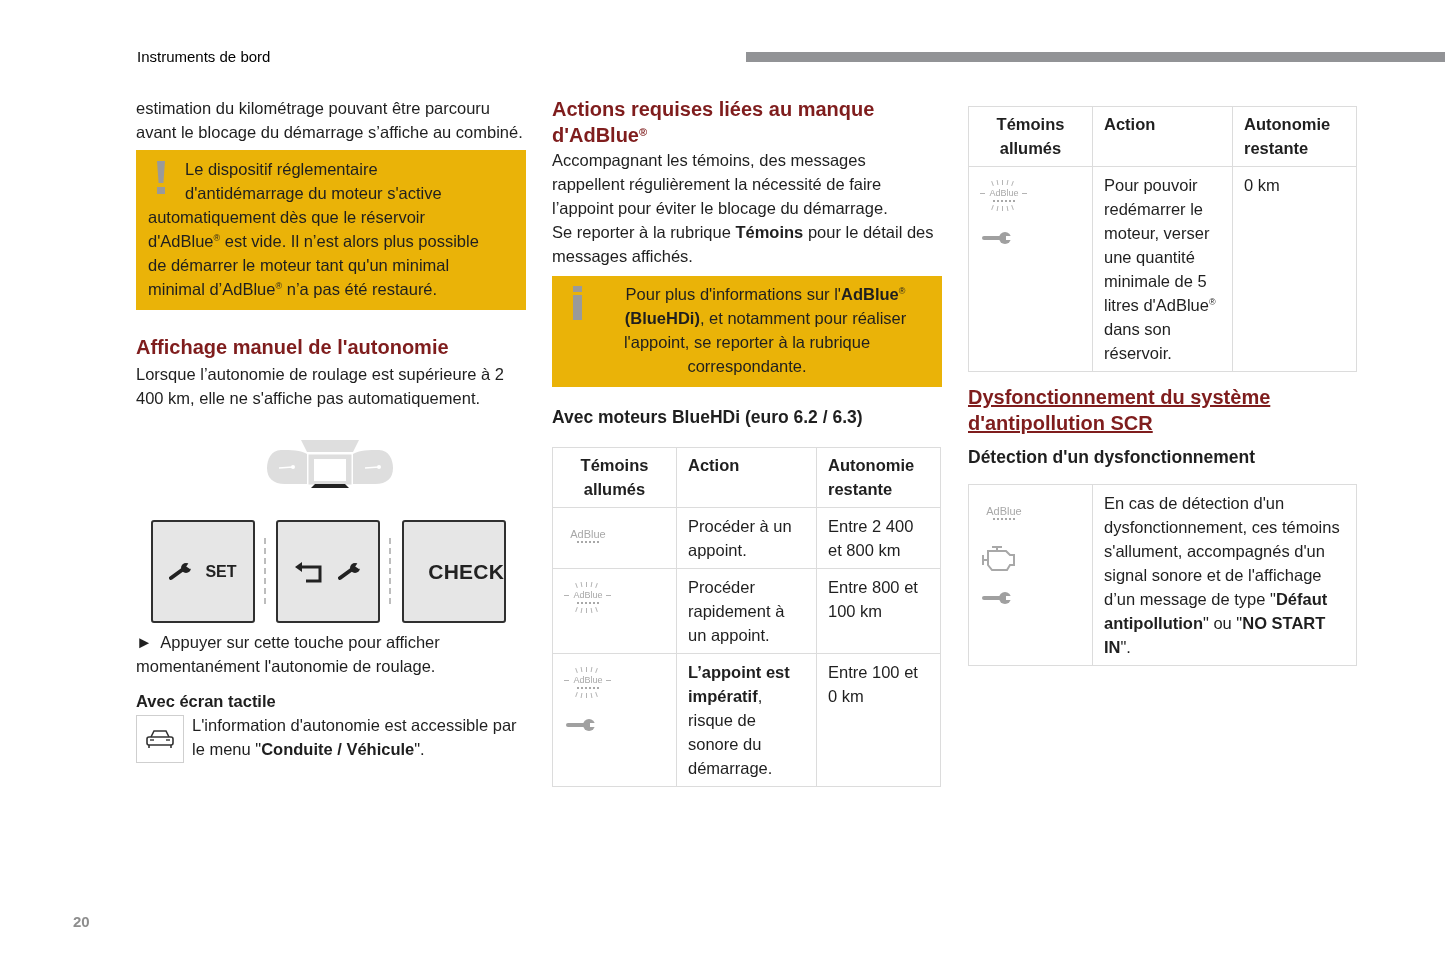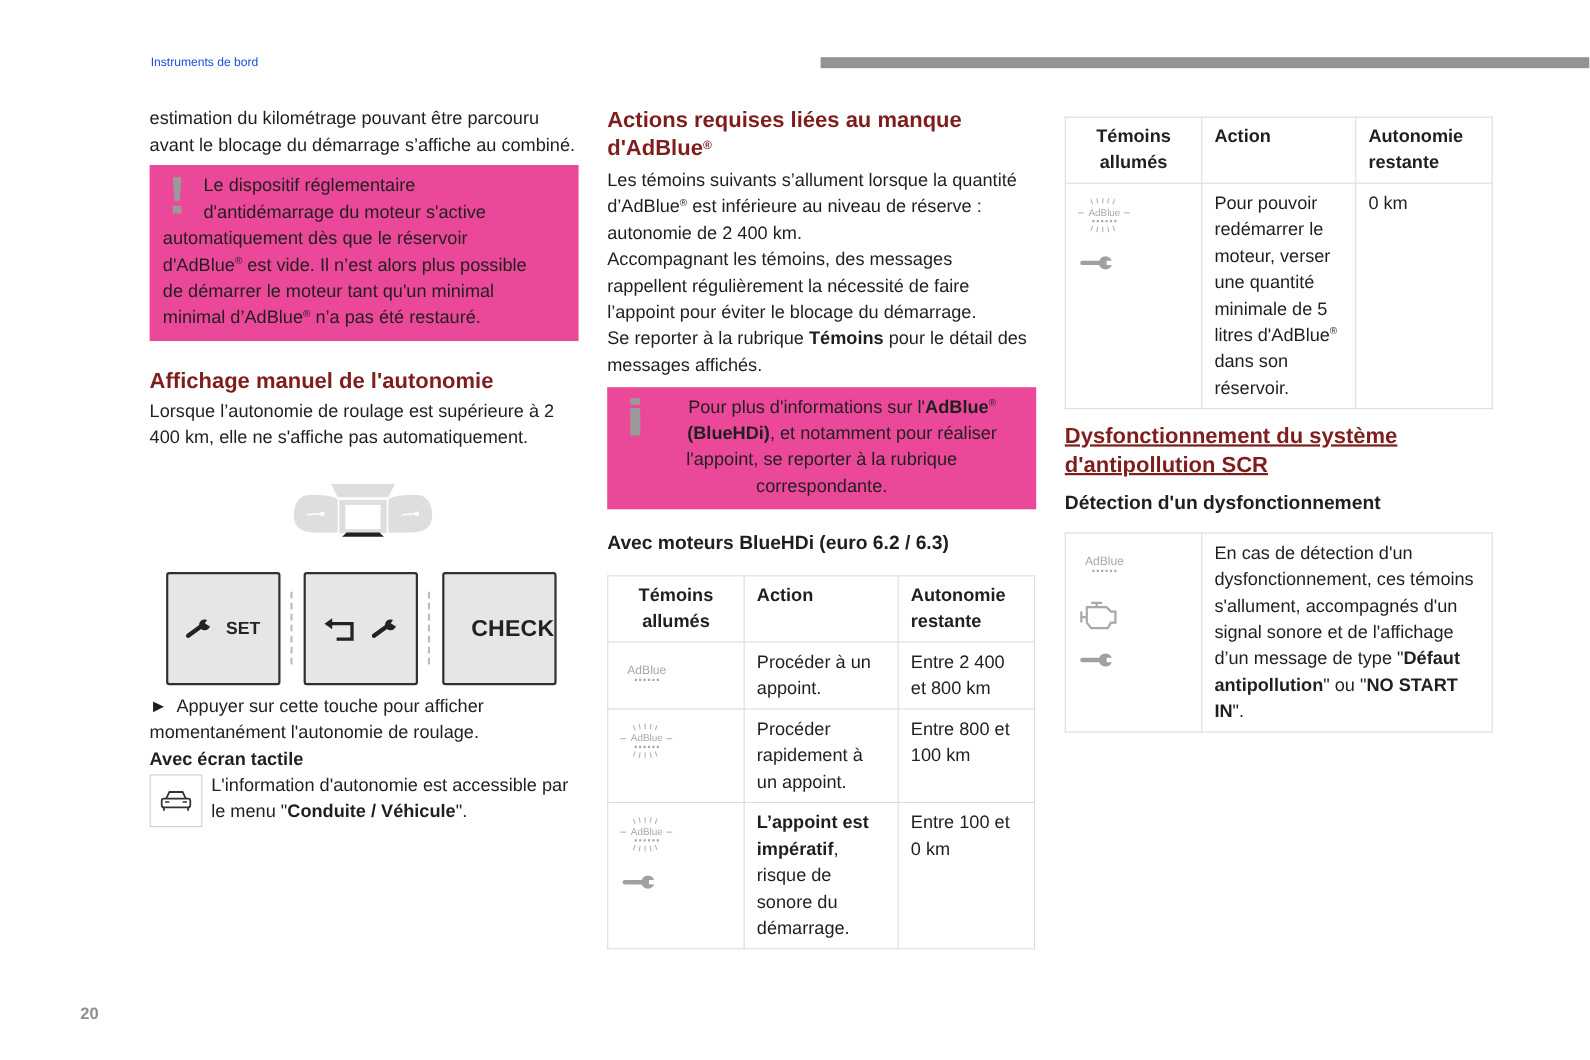--- a/index.html
+++ b/index.html
@@ -1,39 +1,39 @@
 <!DOCTYPE html>
 <html><head>
 <meta charset="utf-8">
 <style>
   * { box-sizing: border-box; margin: 0; padding: 0; }
   html, body { width: 1445px; height: 964px; background: #ffffff; overflow: hidden; }
   body { position: relative; font-family: "Liberation Sans", sans-serif; color: #1f1f1f; font-size: 16.5px; line-height: 24px; }
   sup { font-size: 9px; line-height: 0; vertical-align: 6px; }
   b { font-weight: bold; }
 
-  .header-title { position: absolute; left: 137px; top: 45px; color: #1d4ed8; font-size: 11px; }
+  .header-title { position: absolute; left: 137px; top: 45px; color: #000000; font-size: 15px; }
   .header-bar { position: absolute; left: 746px; top: 52px; width: 699px; height: 10px; background: #929396; }
   .page-number { position: absolute; left: 73px; top: 910px; color: #8e8e8e; font-size: 15px; font-weight: bold; }
 
   .col { position: absolute; top: 96px; }
   .col1 { left: 136px; width: 390px; }
   .col2 { left: 552px; width: 390px; }
   .col3 { left: 968px; width: 390px; }
 
   p { margin: 0; }
-  .note-box { background: #ec4899; padding: 7px 12px 10px 12px; position: relative; }
+  .note-box { background: #eab308; padding: 7px 12px 10px 12px; position: relative; }
   .note-icon { float: left; width: 34px; height: 40px; margin-right: 3px; position: relative; }
   .warn-icon .bar { position: absolute; left: 9px; top: 4px; width: 8px; height: 22px; background: #9a9a9a; clip-path: polygon(0 0,100% 0,80% 100%,20% 100%); }
   .warn-icon .dot { position: absolute; left: 9px; top: 30px; width: 8px; height: 7px; background: #9a9a9a; }
   .info-icon .dot { position: absolute; left: 9px; top: 4px; width: 9px; height: 6px; background: #9a9a9a; }
   .info-icon .bar { position: absolute; left: 9px; top: 13px; width: 9px; height: 25px; background: #9a9a9a; }
 
   h2 { font-size: 20px; line-height: 26px; font-weight: bold; color: #7f1d1d; }
-  h3 { font-size: 17.5px; line-height: 24px; font-weight: bold; }
+  h3 { font-size: 17.5px; line-height: 24px; font-weight: bold; margin-top: 11px; }
 
   table.dt { border-collapse: collapse; width: 389px; font-size: 16.5px; line-height: 24px; }
   table.dt td, table.dt th { border: 1px solid #dcdcdc; vertical-align: top; padding: 6px 11px 6px 11px; text-align: left; }
   table.dt th { font-weight: bold; padding-top: 5px; }
   table.dt th.c1 { text-align: center; }
   .c1 { width: 124px; text-align: center; }
   .c2 { width: 140px; }
 
   .icon-adblue { display: inline-block; position: relative; width: 48px; height: 30px; }
   .icon-adblue .txt { position: absolute; left: 0; right: 0; top: 6px; text-align: center; font-size: 11px; line-height: 12px; color: #a8a8a8; }
@@ -134,21 +134,20 @@
           <line x1="5" y1="12" x2="9" y2="12" stroke="#333" stroke-width="1.4"></line>
           <line x1="21" y1="12" x2="25" y2="12" stroke="#333" stroke-width="1.4"></line>
         </svg>
     </div>
     <p style="margin-left:56px;"><span>L'information d'autonomie est accessible par le menu "</span><b>Conduite / Véhicule</b><span>".</span></p>
   </div>
 </div>
 
 <div class="col col2">
   <h2 style="width:370px;"><span>Actions requises liées au manque d'AdBlue</span><sup style="font-size:11px;">®</sup></h2>
-  <p style="margin-top:4px;"><span>Les témoins suivants s’allument lorsque la quantité d’AdBlue</span><sup>®</sup><span> est inférieure au niveau de réserve : autonomie de 2 400 km.</span></p>
   <p>Accompagnant les témoins, des messages rappellent régulièrement la nécessité de faire l’appoint pour éviter le blocage du démarrage.</p>
   <p><span>Se reporter à la rubrique </span><b>Témoins</b><span> pour le détail des messages affichés.</span></p>
 
   <div class="note-box" style="margin-top:8px; padding-top:6px; padding-bottom:9px;text-align:center;">
     <div class="note-icon info-icon" style="height:36px;">
         <div class="dot"></div>
         <div class="bar"></div>
       </div>
     <span>Pour plus d'informations sur l'</span><b>AdBlue</b><sup>®</sup><br><b>(BlueHDi)</b><span>, et notamment pour réaliser l'appoint, se reporter à la rubrique correspondante.</span>
   </div>

